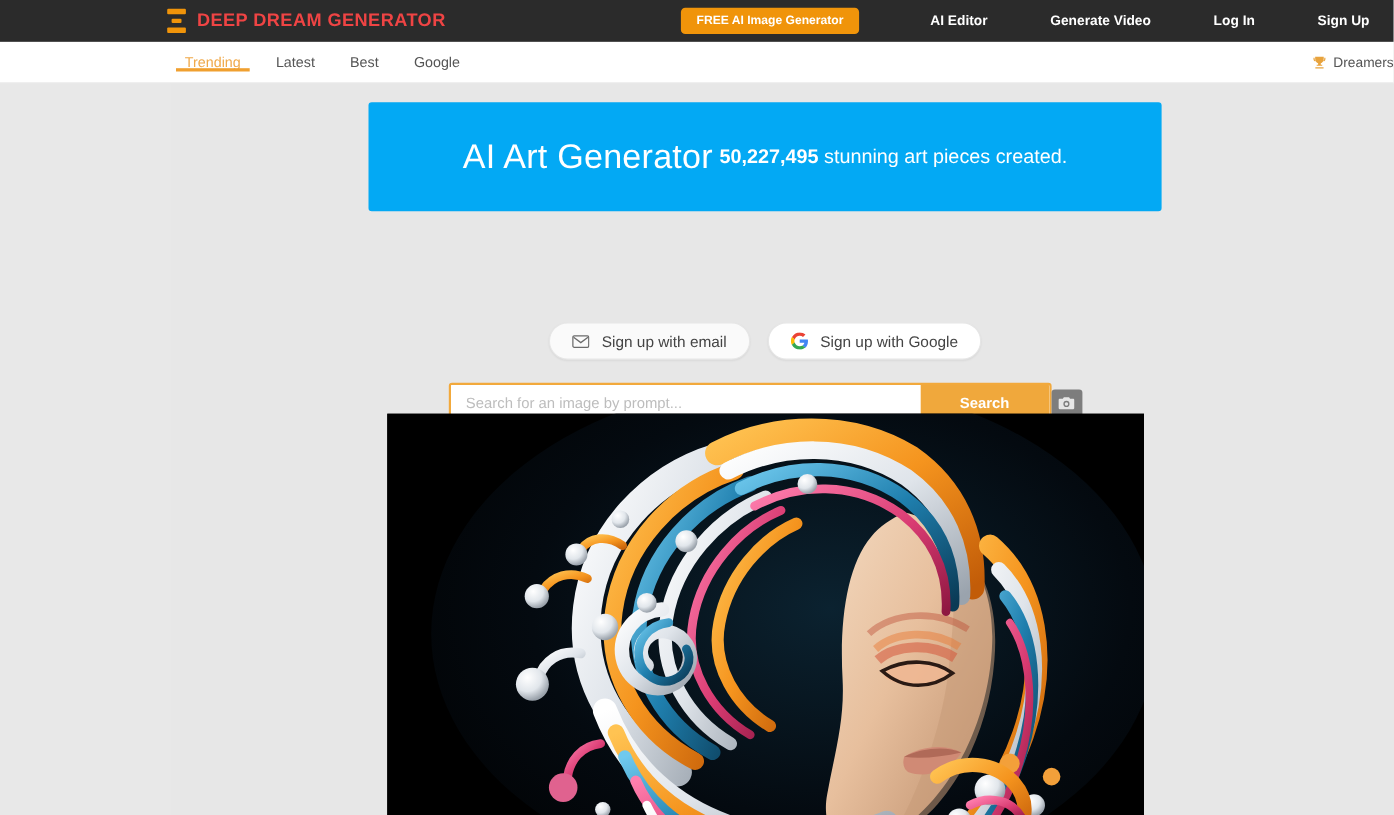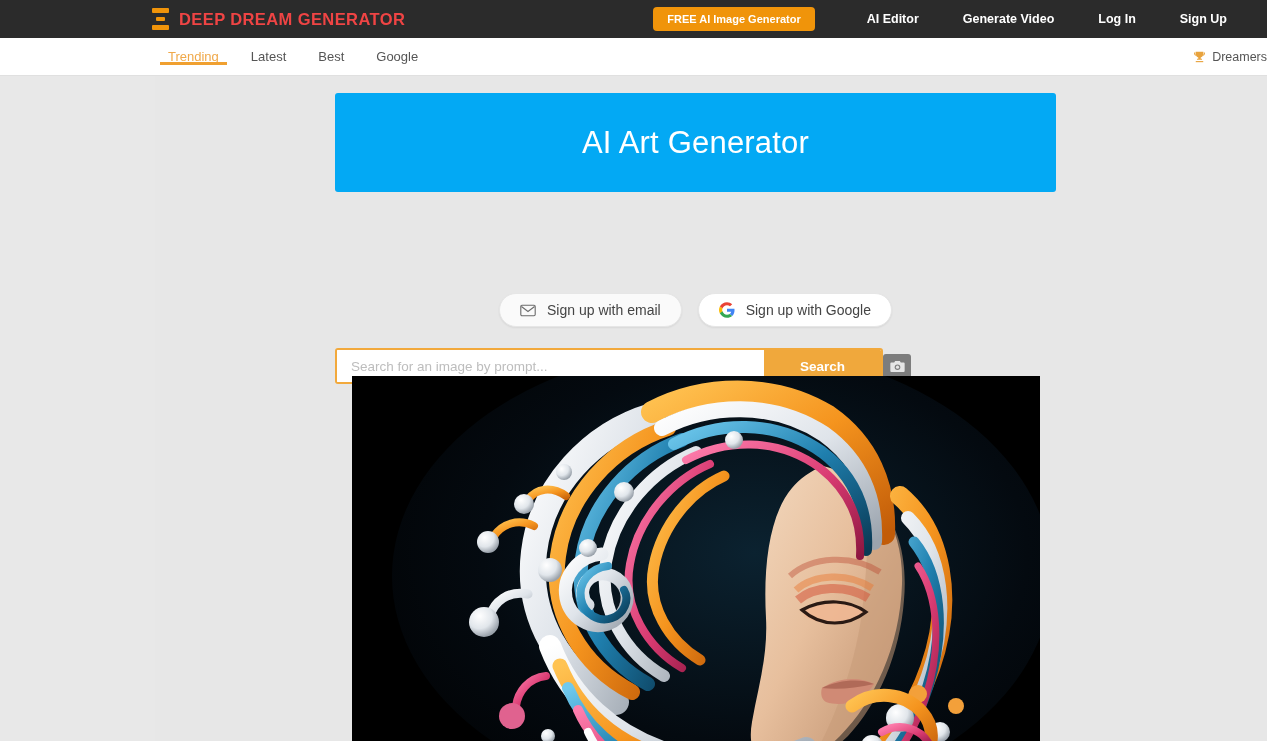--- a/index.html
+++ b/index.html
@@ -31,22 +31,21 @@
   .logo-mark i{ display:block; background:#f0940a; border-radius:1px; }
   .logo-mark i:nth-child(1){ width:17px;height:5px; }
   .logo-mark i:nth-child(2){ width:9px;height:4px; }
   .logo-mark i:nth-child(3){ width:17px;height:5px; }
   .brand-name{
     color:#ef4444;font-size:16.5px;font-weight:bold;letter-spacing:.4px;
     white-space:nowrap;
   }
   .topnav{
     margin-left:auto;
-    display:flex;align-items:center;gap:0;
-    padding-right:18px;
+    display:flex;align-items:center;gap:13px;
   }
   .cta-pill{
     background:#f0940a;
     color:#fff;
     font-size:11px;
     font-weight:bold;
     padding:6px 14px;
     border-radius:4px;
     white-space:nowrap;
     margin-right:30px;
@@ -144,21 +143,21 @@
     box-shadow:0 1px 2px rgba(0,0,0,.07);
   }
   .authbtn.email{ background:#fafafa; }
   .gicon{ width:16px;height:16px;display:block; }
   .mailicon{ width:16px;height:13px;display:block; }
 
   .searchrow{
     position:absolute;
     top:272px;
     left:180px;width:721px;
-    display:flex;justify-content:flex-start;align-items:center;
+    display:flex;justify-content:center;align-items:center;
   }
   .searchbox{
     display:flex;align-items:stretch;
     width:548px;height:36px;
     border:2px solid #f2a93c;
     border-radius:3px;
     background:#fff;
     overflow:hidden;
   }
   .searchbox input{
@@ -238,20 +237,23 @@
     </svg>
     <span>Dreamers</span>
   </a>
 </div>
 
 <div class="page">
   <div class="container">
 
     <div class="hero">
       <h1>AI Art Generator</h1>
+      <div class="sub">
+        <b>50,227,495</b><span> stunning art pieces created.</span>
+      </div>
     </div>
 
     <div class="authrow">
       <div class="authbtn email">
         <svg class="mailicon" viewBox="0 0 20 16">
           <rect x="1" y="1.5" width="18" height="13" rx="1.5" fill="none" stroke="#6b6b6b" stroke-width="1.4"></rect>
           <path d="M1.8 3 10 9.2 18.2 3" fill="none" stroke="#6b6b6b" stroke-width="1.4"></path>
         </svg>
         <span>Sign up with email</span>
       </div>

